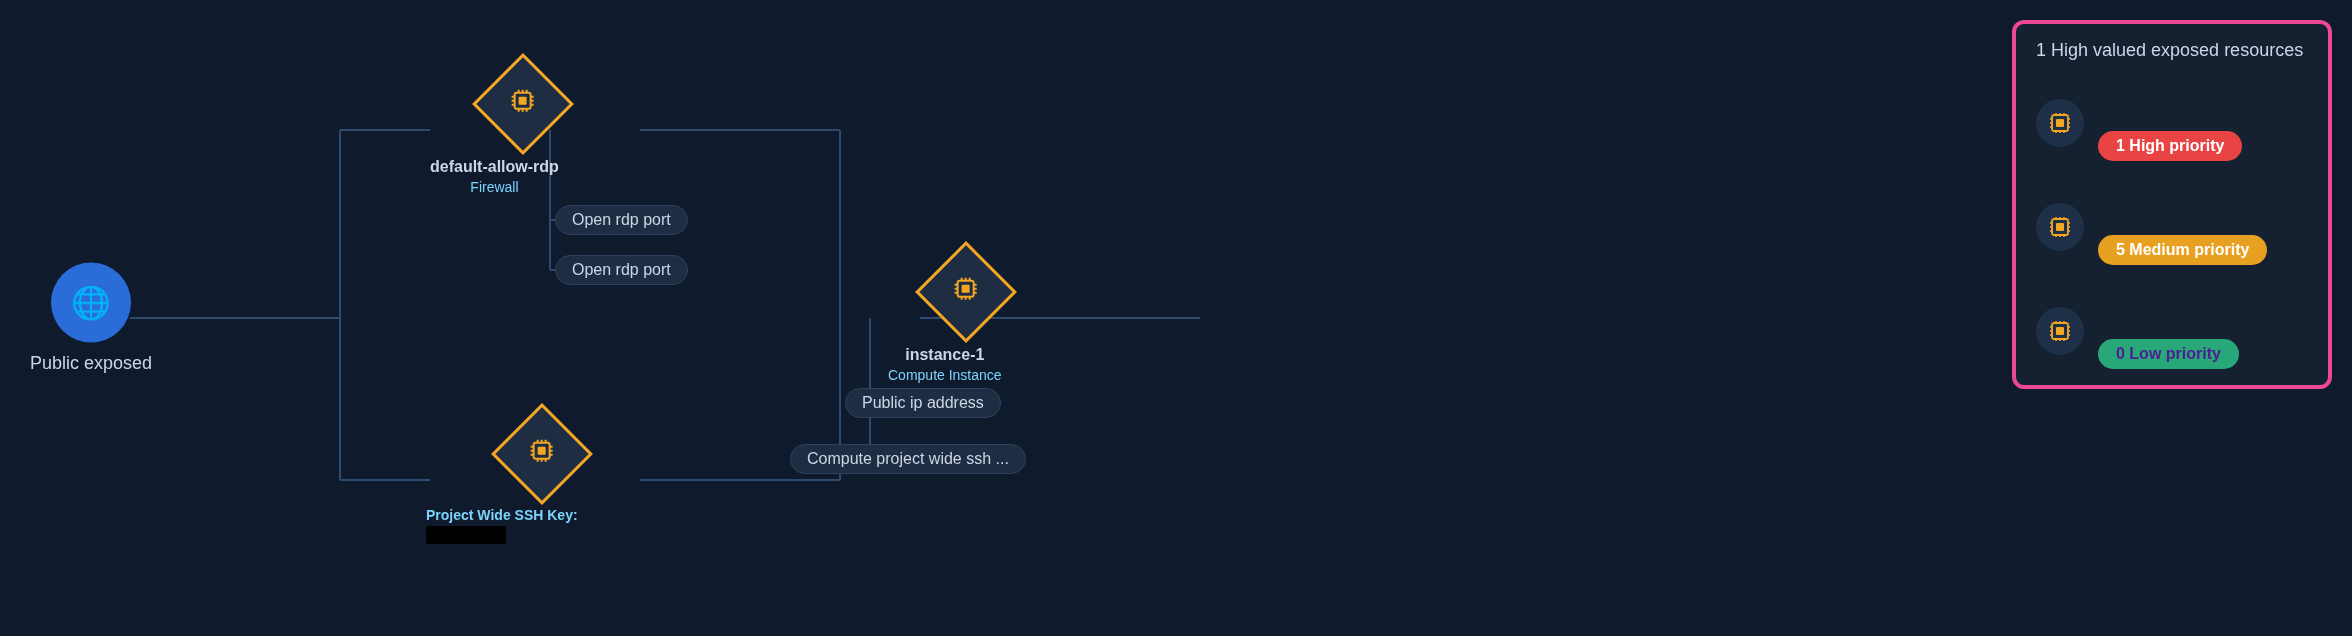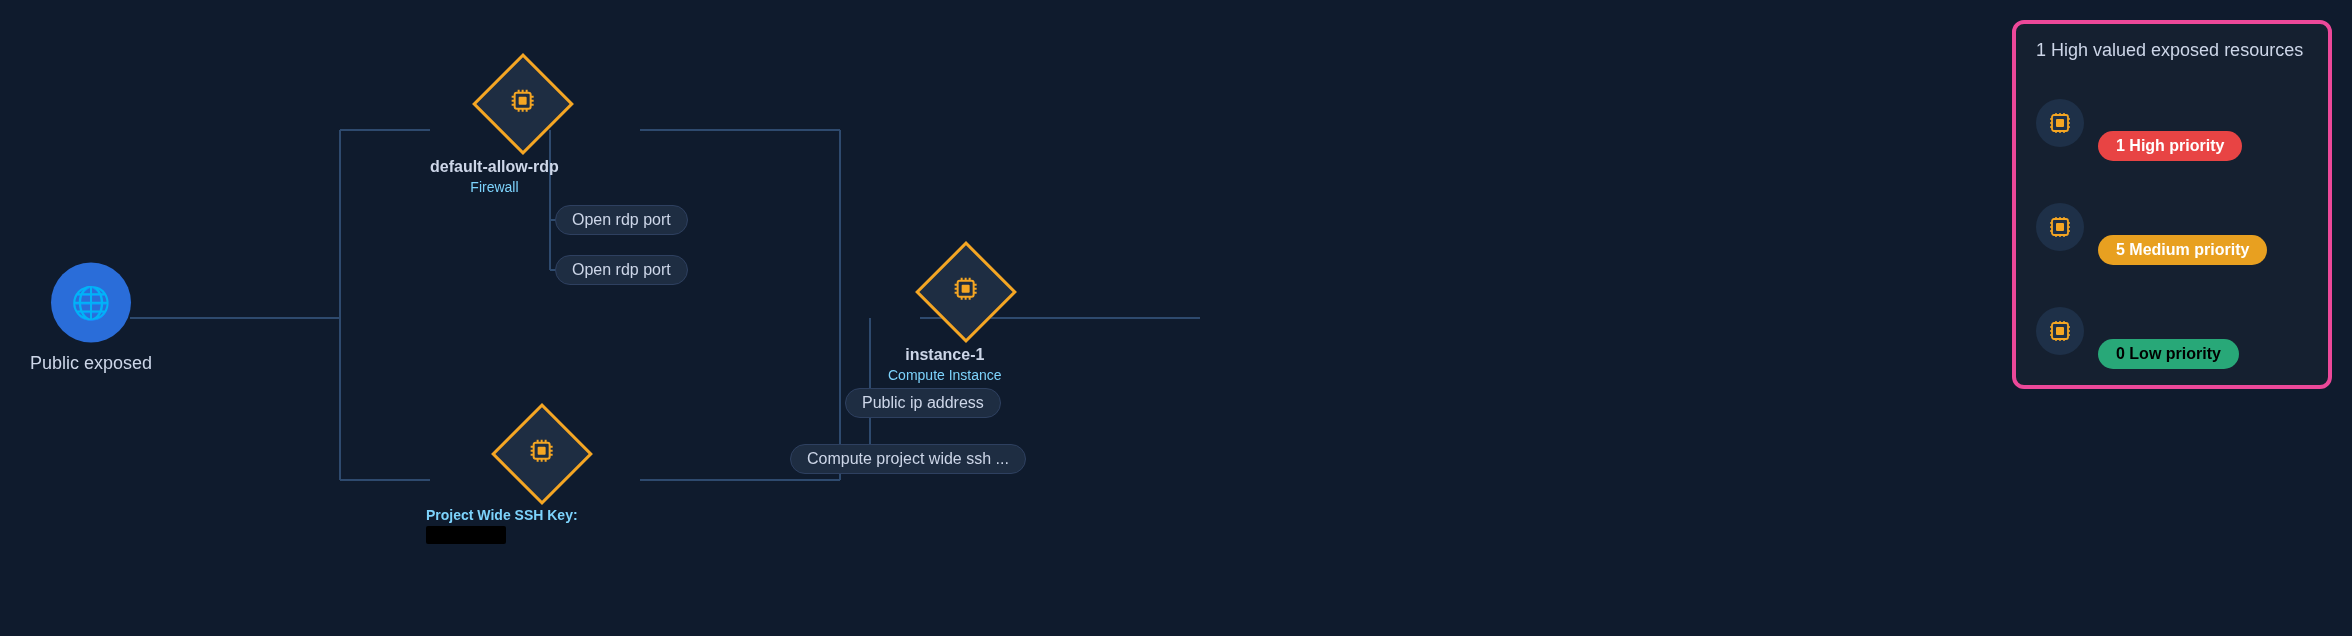--- a/index.html
+++ b/index.html
@@ -144,21 +144,21 @@
     .priority-badge {
       border-radius: 20px;
       padding: 6px 18px;
       font-size: 16px;
       font-weight: 600;
       white-space: nowrap;
       margin-top: 46px;
     }
     .badge-high { background: #e84444; color: #fff; }
     .badge-medium { background: #e8a020; color: #fff; }
-    .badge-low { background: #28a878; color: #000000; }
+    .badge-low { background: #28a878; color: #4c1d95; }
 
     
     .redacted {
       display: inline-block;
       background: #000;
       width: 80px;
       height: 18px;
       vertical-align: middle;
       border-radius: 2px;
     }

